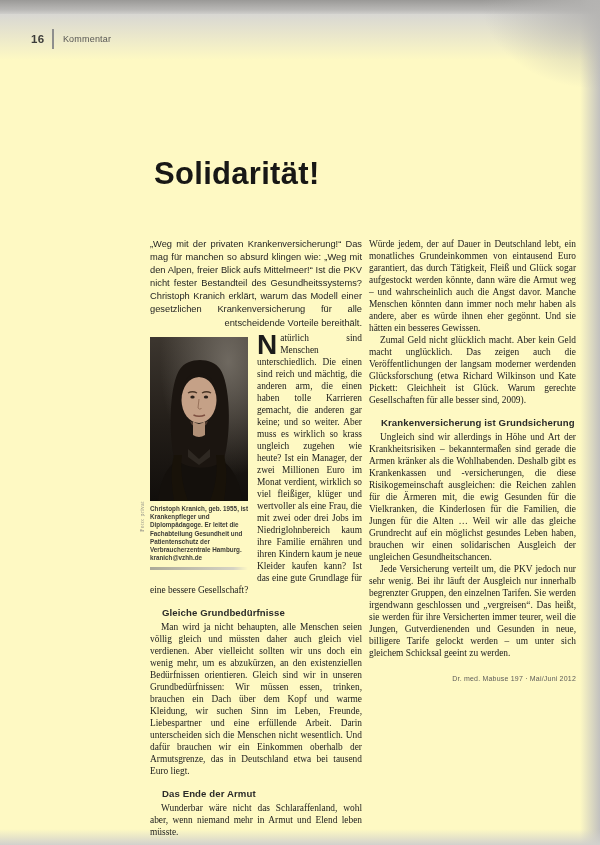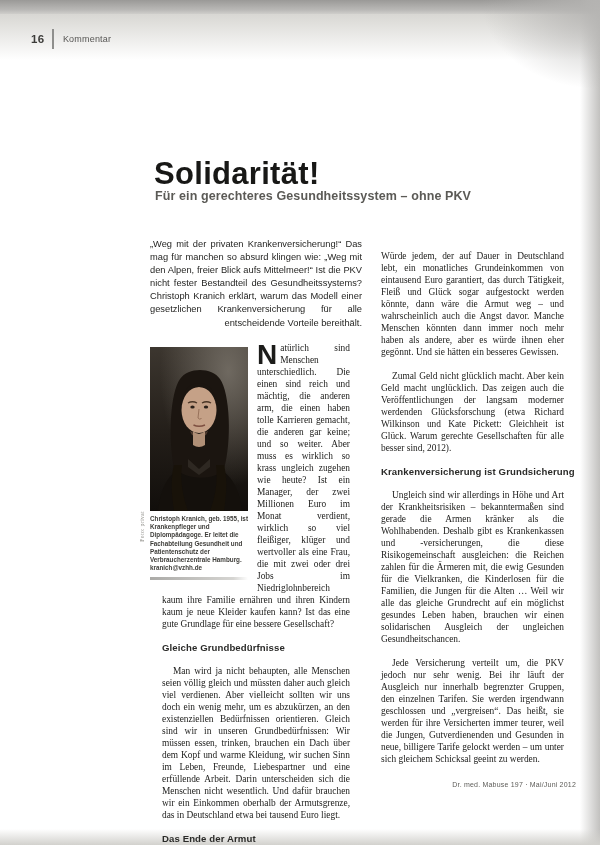--- a/index.html
+++ b/index.html
@@ -2,21 +2,21 @@
 <html lang="de"><head>
 <meta charset="utf-8">
 <style>
   html,body{margin:0;padding:0;}
   body{
     width:600px;height:845px;position:relative;overflow:hidden;
     background:#c9c8c6;
     font-family:"Liberation Sans",sans-serif;
     -webkit-font-smoothing:antialiased;
   }
-  .page{position:absolute;inset:0;background:#ffffff;overflow:hidden;}
+  .page{position:absolute;inset:0;background:#fef9c3;overflow:hidden;}
   
   .scan-top{position:absolute;top:0;left:0;right:0;height:14px;
     background:linear-gradient(180deg,#9a9997,#b9b8b6 70%,#cfcecb);}
   .scan-top-fade{position:absolute;top:14px;left:0;right:0;height:46px;
     background:linear-gradient(180deg,#d8d7d3,rgba(233,232,228,0));}
   .scan-right{position:absolute;top:0;bottom:0;right:0;width:20px;
     background:linear-gradient(270deg,#c2c1bf,rgba(233,232,228,0));}
   .scan-corner{position:absolute;top:0;right:0;width:120px;height:90px;
     background:radial-gradient(ellipse at top right,#b4b3b1,rgba(233,232,228,0) 70%);}
   .scan-bottom{position:absolute;bottom:0;left:0;right:0;height:16px;
@@ -36,21 +36,21 @@
 
   
   .col{position:absolute;top:238px;}
   .col-left{left:150px;width:212px;}
   .col-right{left:369px;width:207px;}
 
   .intro{font-size:9.3px;line-height:13.1px;font-weight:normal;color:#262624;
     text-align:justify;text-align-last:right;margin:0 0 2px 0;}
 
   .body-text{font-family:"Liberation Serif","DejaVu Serif",serif;}
-  .body-text p{font-size:9.4px;line-height:12px;color:#222220;text-align:justify;margin:12px;}
+  .body-text p{font-size:9.4px;line-height:12px;color:#222220;text-align:justify;margin:0;}
   .body-text p.indent{text-indent:11px;}
   .subhead{font-family:"Liberation Sans",sans-serif;font-size:9.6px;font-weight:bold;
     color:#2b2b29;margin:11px 0 3px 12px;letter-spacing:.1px;}
 
   
   .figure{float:left;width:98px;margin:5px 9px 3px 0;position:relative;}
   .figure svg{display:block;}
   .credit{position:absolute;left:-11px;bottom:38px;font-size:5.5px;color:#8b8a84;
     writing-mode:vertical-rl;transform:rotate(180deg);letter-spacing:.4px;}
   .caption{font-size:6.3px;line-height:8.3px;color:#34342f;padding-top:4px;
@@ -74,21 +74,20 @@
   <div class="scan-corner"></div>
   <div class="scan-bottom"></div>
 
   <div class="folio">
     <span class="num">16</span>
     <span class="rule"></span>
     <span class="sec">Kommentar</span>
   </div>
 
   <h1 class="title">Solidarität!</h1>
-  <h2 class="subtitle">Für ein gerechteres Gesundheitssystem – ohne PKV</h2>
 
   <div class="col col-left">
     <p class="intro">„Weg mit der privaten Krankenversicherung!“ Das mag für manchen so absurd klingen wie: „Weg mit den Alpen, freier Blick aufs Mittelmeer!“ Ist die PKV nicht fester Bestandteil des Gesundheitssystems? Christoph Kranich erklärt, warum das Modell einer gesetzlichen Krankenversicherung für alle entscheidende Vorteile bereithält.</p>
 
     <div class="body-text">
       <div class="figure">
         <span class="credit">Foto: privat</span>
         <svg width="98" height="164" viewBox="0 0 98 164" role="img">
           <defs>
             <linearGradient id="bg" x1="0" y1="0" x2="0" y2="1">
@@ -137,21 +136,21 @@
       <h3 class="subhead">Gleiche Grundbedürfnisse</h3>
       <p class="indent">Man wird ja nicht behaupten, alle Menschen seien völlig gleich und müssten daher auch gleich viel verdienen. Aber vielleicht sollten wir uns doch ein wenig mehr, um es abzukürzen, an den existenziellen Bedürfnissen orientieren. Gleich sind wir in unseren Grundbedürfnissen: Wir müssen essen, trinken, brauchen ein Dach über dem Kopf und warme Kleidung, wir suchen Sinn im Leben, Freunde, Liebespartner und eine erfüllende Arbeit. Darin unterscheiden sich die Menschen nicht wesentlich. Und dafür brauchen wir ein Einkommen oberhalb der Armutsgrenze, das in Deutschland etwa bei tausend Euro liegt.</p>
 
       <h3 class="subhead">Das Ende der Armut</h3>
       <p class="indent">Wunderbar wäre nicht das Schlaraffenland, wohl aber, wenn niemand mehr in Armut und Elend leben müsste.</p>
     </div>
   </div>
 
   <div class="col col-right body-text">
     <p>Würde jedem, der auf Dauer in Deutschland lebt, ein monatliches Grundeinkommen von eintausend Euro garantiert, das durch Tätigkeit, Fleiß und Glück sogar aufgestockt werden könnte, dann wäre die Armut weg – und wahrscheinlich auch die Angst davor. Manche Menschen könnten dann immer noch mehr haben als andere, aber es würde ihnen eher gegönnt. Und sie hätten ein besseres Gewissen.</p>
-    <p class="indent">Zumal Geld nicht glücklich macht. Aber kein Geld macht unglücklich. Das zeigen auch die Veröffentlichungen der langsam moderner werdenden Glücksforschung (etwa Richard Wilkinson und Kate Pickett: Gleichheit ist Glück. Warum gerechte Gesellschaften für alle besser sind, 2012).</p>
+    <p class="indent">Zumal Geld nicht glücklich macht. Aber kein Geld macht unglücklich. Das zeigen auch die Veröffentlichungen der langsam moderner werdenden Glücksforschung (etwa Richard Wilkinson und Kate Pickett: Gleichheit ist Glück. Warum gerechte Gesellschaften für alle besser sind, 2009).</p>
 
     <h3 class="subhead">Krankenversicherung ist Grundsicherung</h3>
     <p class="indent">Ungleich sind wir allerdings in Höhe und Art der Krankheitsrisiken – bekanntermaßen sind gerade die Armen kränker als die Wohlhabenden. Deshalb gibt es Krankenkassen und -versicherungen, die diese Risikogemeinschaft ausgleichen: die Reichen zahlen für die Ärmeren mit, die ewig Gesunden für die Vielkranken, die Kinderlosen für die Familien, die Jungen für die Alten … Weil wir alle das gleiche Grundrecht auf ein möglichst gesundes Leben haben, brauchen wir einen solidarischen Ausgleich der ungleichen Gesundheitschancen.</p>
 
     <p class="indent">Jede Versicherung verteilt um, die PKV jedoch nur sehr wenig. Bei ihr läuft der Ausgleich nur innerhalb begrenzter Gruppen, den einzelnen Tarifen. Sie werden irgendwann geschlossen und „vergreisen“. Das heißt, sie werden für ihre Versicherten immer teurer, weil die Jungen, Gutverdienenden und Gesunden in neue, billigere Tarife gelockt werden – um unter sich gleichem Schicksal geeint zu werden.</p>
 
     <div class="footerline">Dr. med. Mabuse 197 · Mai/Juni 2012</div>
   </div>
 </div>
 

